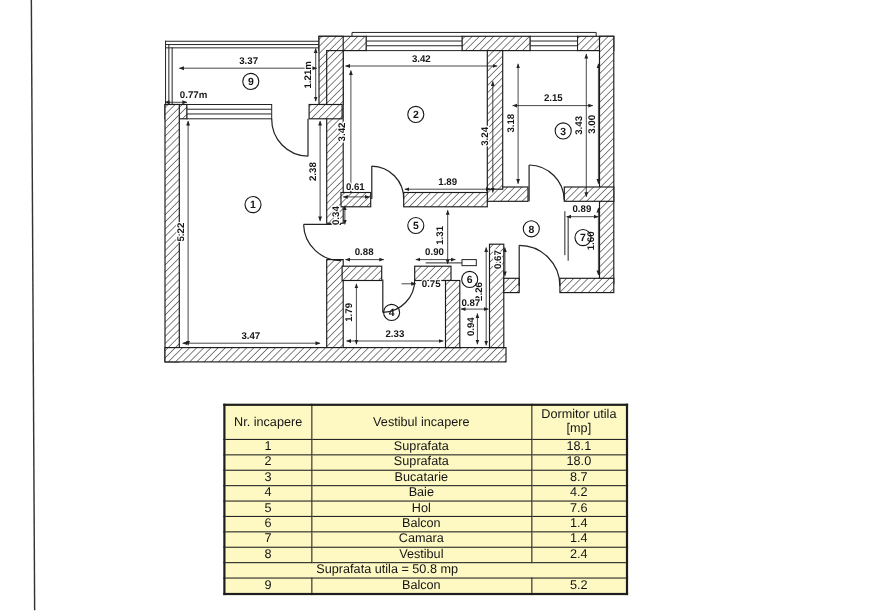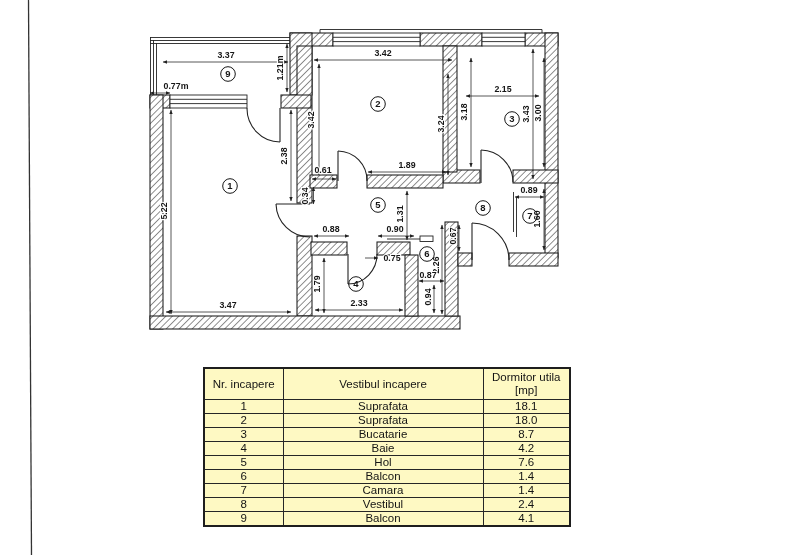--- a/index.html
+++ b/index.html
@@ -280,21 +280,26 @@
   <tr>
     <td>7</td>
     <td>Camara</td>
     <td>1.4</td>
   </tr>
   <tr>
     <td>8</td>
     <td>Vestibul</td>
     <td>2.4</td>
   </tr>
+  <tr class="sum">
+    <td colspan="3">
+      <span class="sum-text">Suprafata utila =  50.8 mp</span>
+    </td>
+  </tr>
   <tr>
     <td>9</td>
     <td>Balcon</td>
-    <td>4.1</td>
+    <td>5.2</td>
   </tr>
 </tbody>
     </table>
 
 </div>
 
 </body></html>

